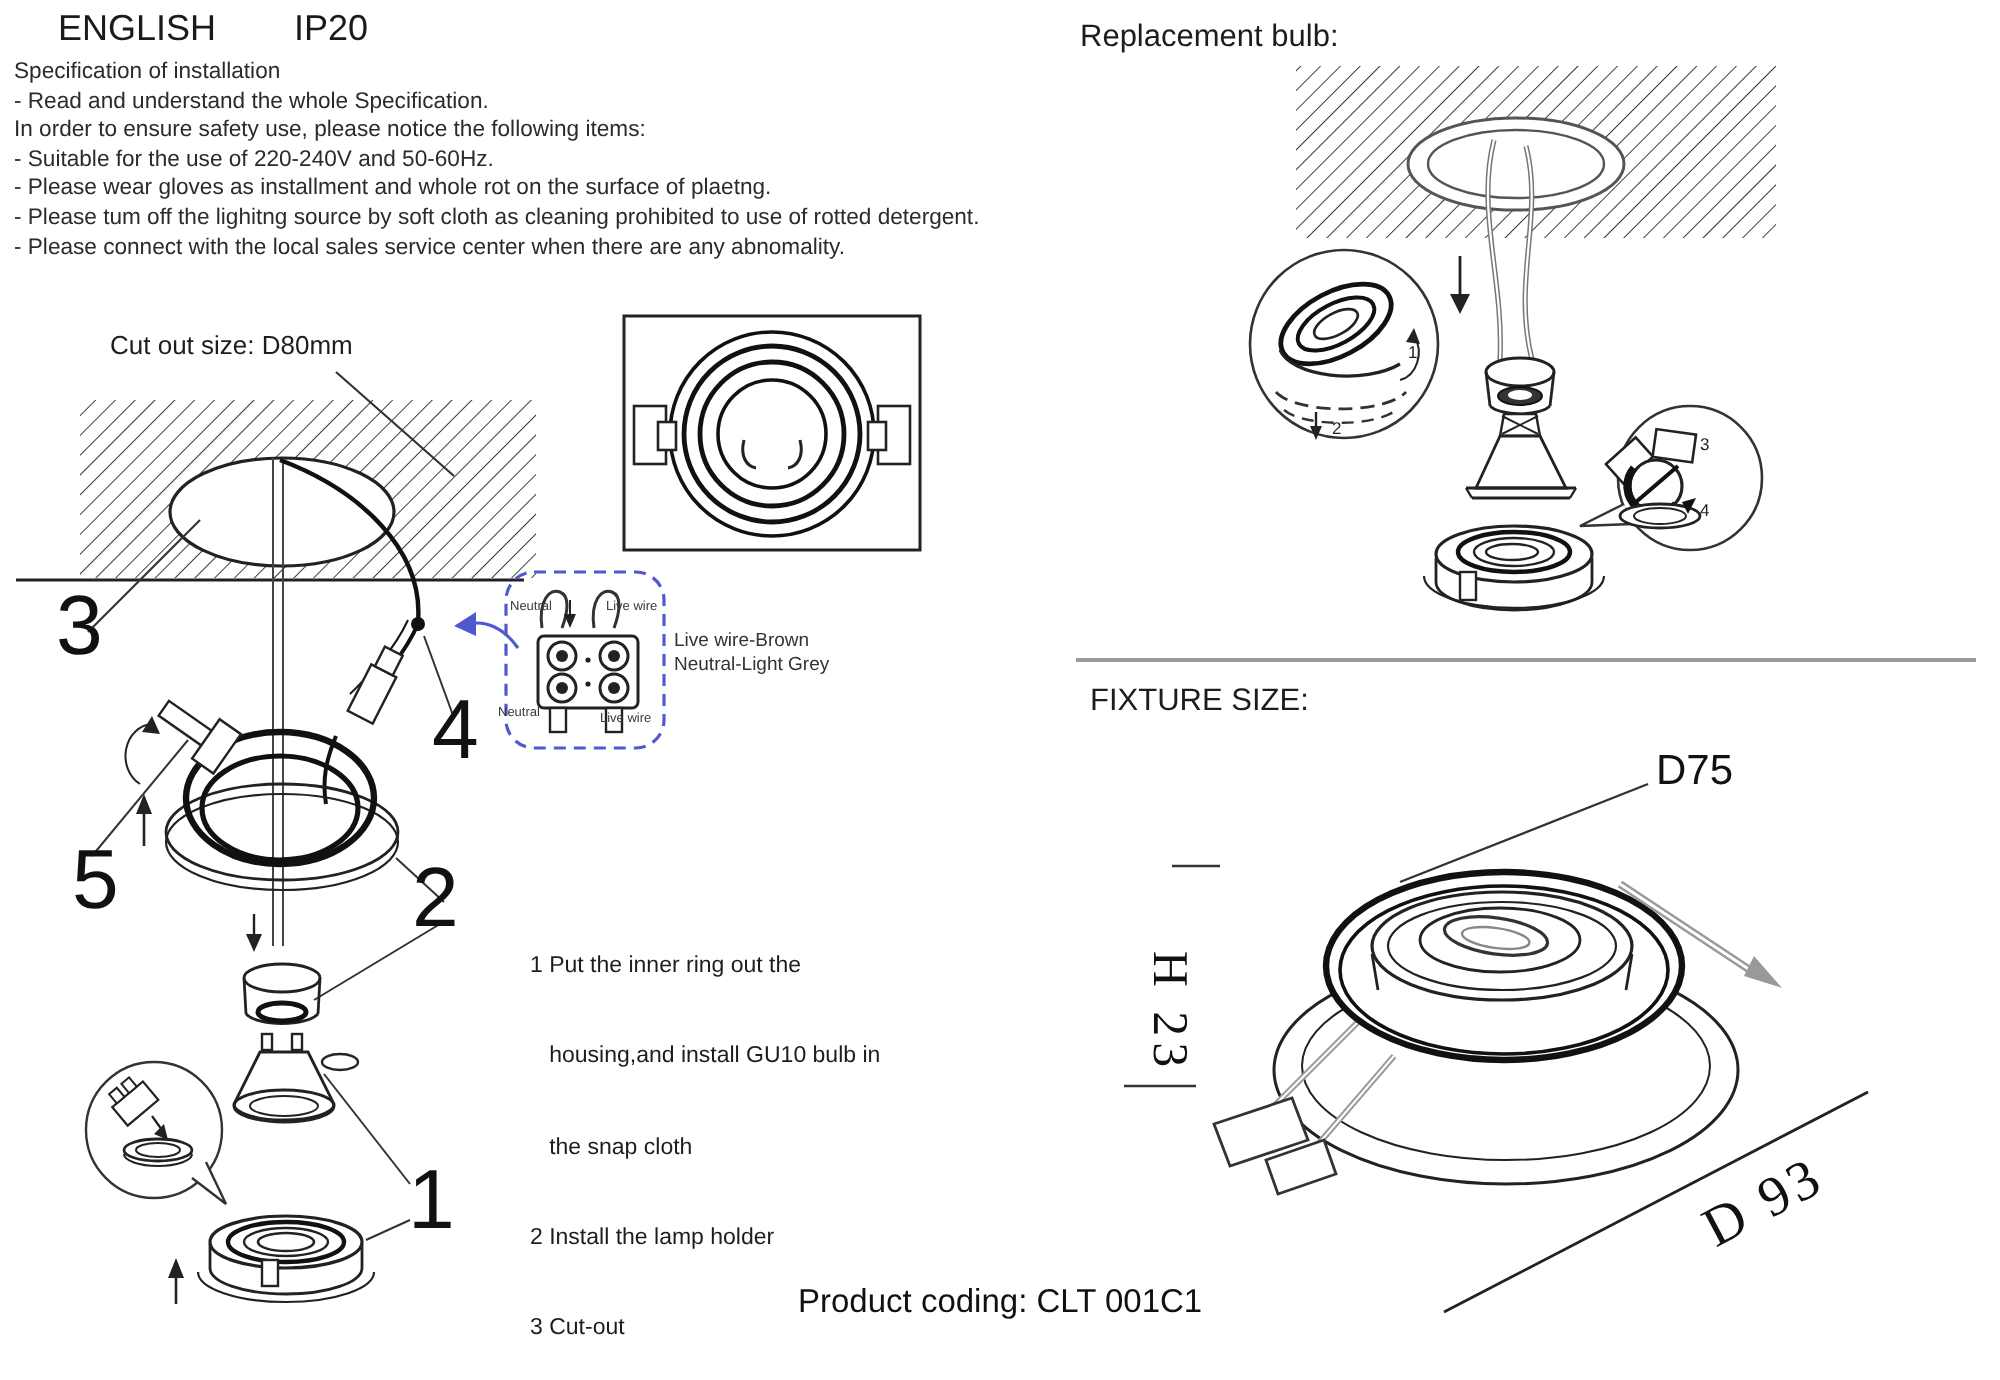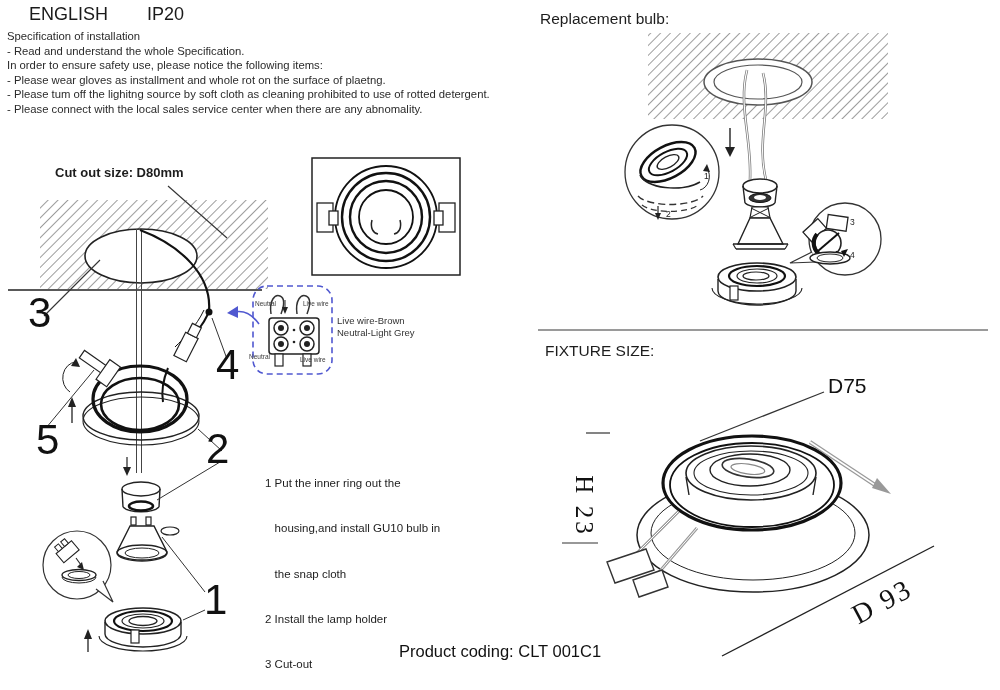--- a/index.html
+++ b/index.html
@@ -2,21 +2,21 @@
 <html><head>
 <meta charset="utf-8">
 <style>
   html,body{margin:0;padding:0;background:#fff;}
   #screen{position:relative;width:1000px;height:690px;background:#fff;overflow:hidden;
           font-family:"Liberation Sans", sans-serif;color:#222;}
   #art{position:absolute;left:0;top:0;}
   .t{position:absolute;white-space:nowrap;}
   .h1{font-size:18px;color:#1a1a1a;}
   .spec{font-size:11.3px;line-height:14.6px;color:#2b2b2b;}
-  .boldlabel{font-size:13px;font-weight:bold;color:#1d1d1d;}
+  .boldlabel{font-size:13px;font-weight:normal;color:#1d1d1d;}
   .steps{font-size:11.5px;line-height:15.1px;color:#1d1d1d;white-space:pre;}
   .callout{font-size:42px;line-height:1;color:#111;}
   .tiny{font-size:6.5px;color:#3a3a3a;}
   .insetnum{font-size:8.5px;color:#222;}
   .note{font-size:9.5px;line-height:11.5px;color:#333;}
   .sec{font-size:15.5px;color:#1d1d1d;}
   .dim-sans{font-size:21px;color:#111;}
   .dim-serif{font-family:"Liberation Serif", serif;color:#111;}
   .h23{left:543px;top:493px;width:84px;height:26px;text-align:center;font-size:25px;
        letter-spacing:3px;transform:rotate(90deg);}
@@ -273,20 +273,21 @@
   </g>
 </svg>
 
   <div class="t h1" style="left:6px;top:4px;margin-left:23px;">ENGLISH</div>
   <div class="t h1" style="left:147px;top:4px;">IP20</div>
 
   <div class="t spec" style="left:7px;top:29px;">
     <div>Specification of installation</div>
     <div>- Read and understand the whole Specification.</div>
     <div>In order to ensure safety use, please notice the following items:</div>
+    <div>- Suitable for the use of 220-240V and 50-60Hz.</div>
     <div>- Please wear gloves as installment and whole rot on the surface of plaetng.</div>
     <div>- Please tum off the lighitng source by soft cloth as cleaning prohibited to use of rotted detergent.</div>
     <div>- Please connect with the local sales service center when there are any abnomality.</div>
   </div>
 
   <div class="t boldlabel" style="left:55px;top:165px;">Cut out size: D80mm</div>
 
   <div class="t callout" style="left:28px;top:292px;">3</div>
   <div class="t callout" style="left:216px;top:344px;">4</div>
   <div class="t callout" style="left:36px;top:419px;">5</div>

